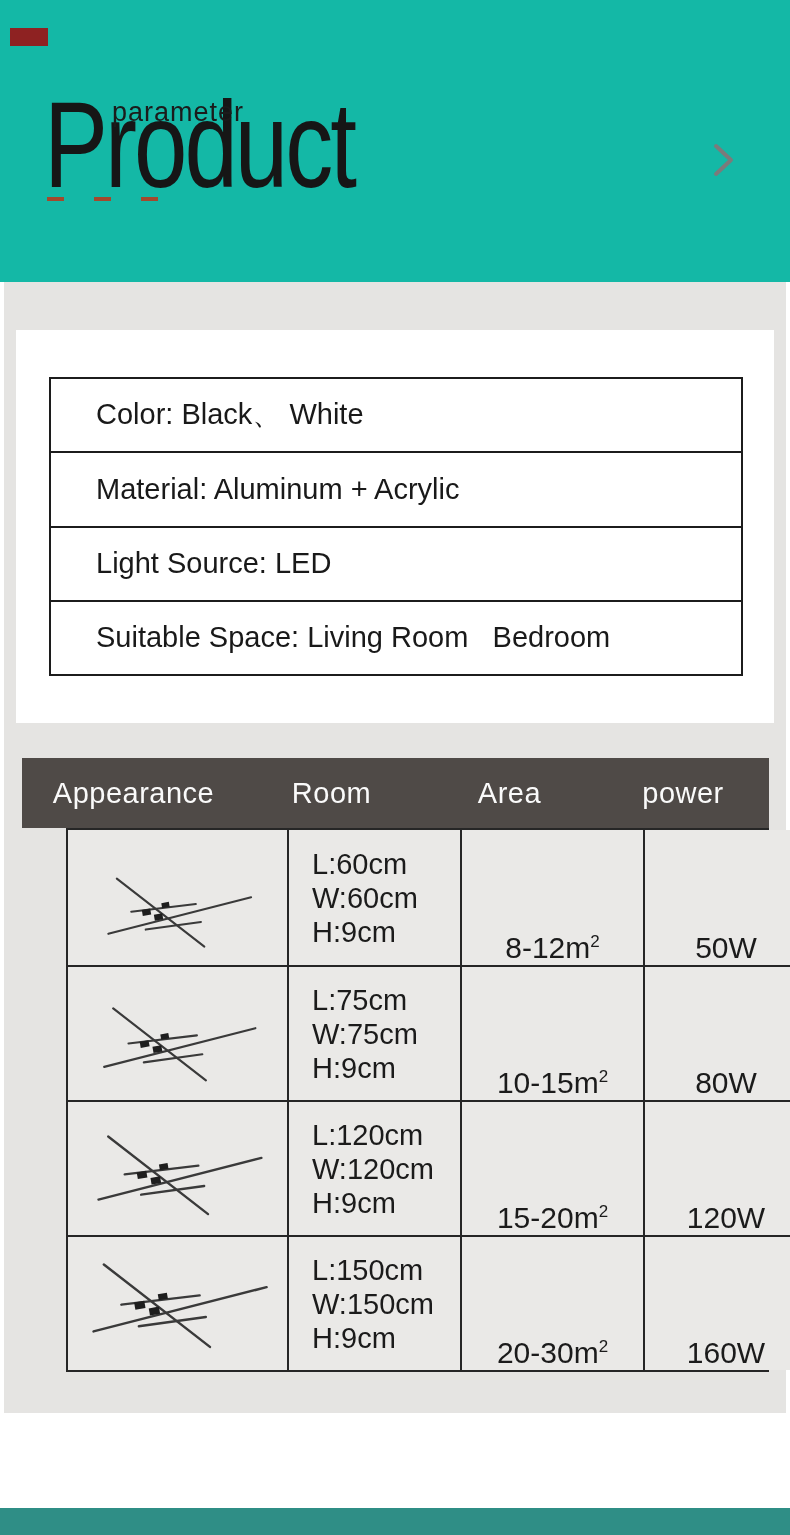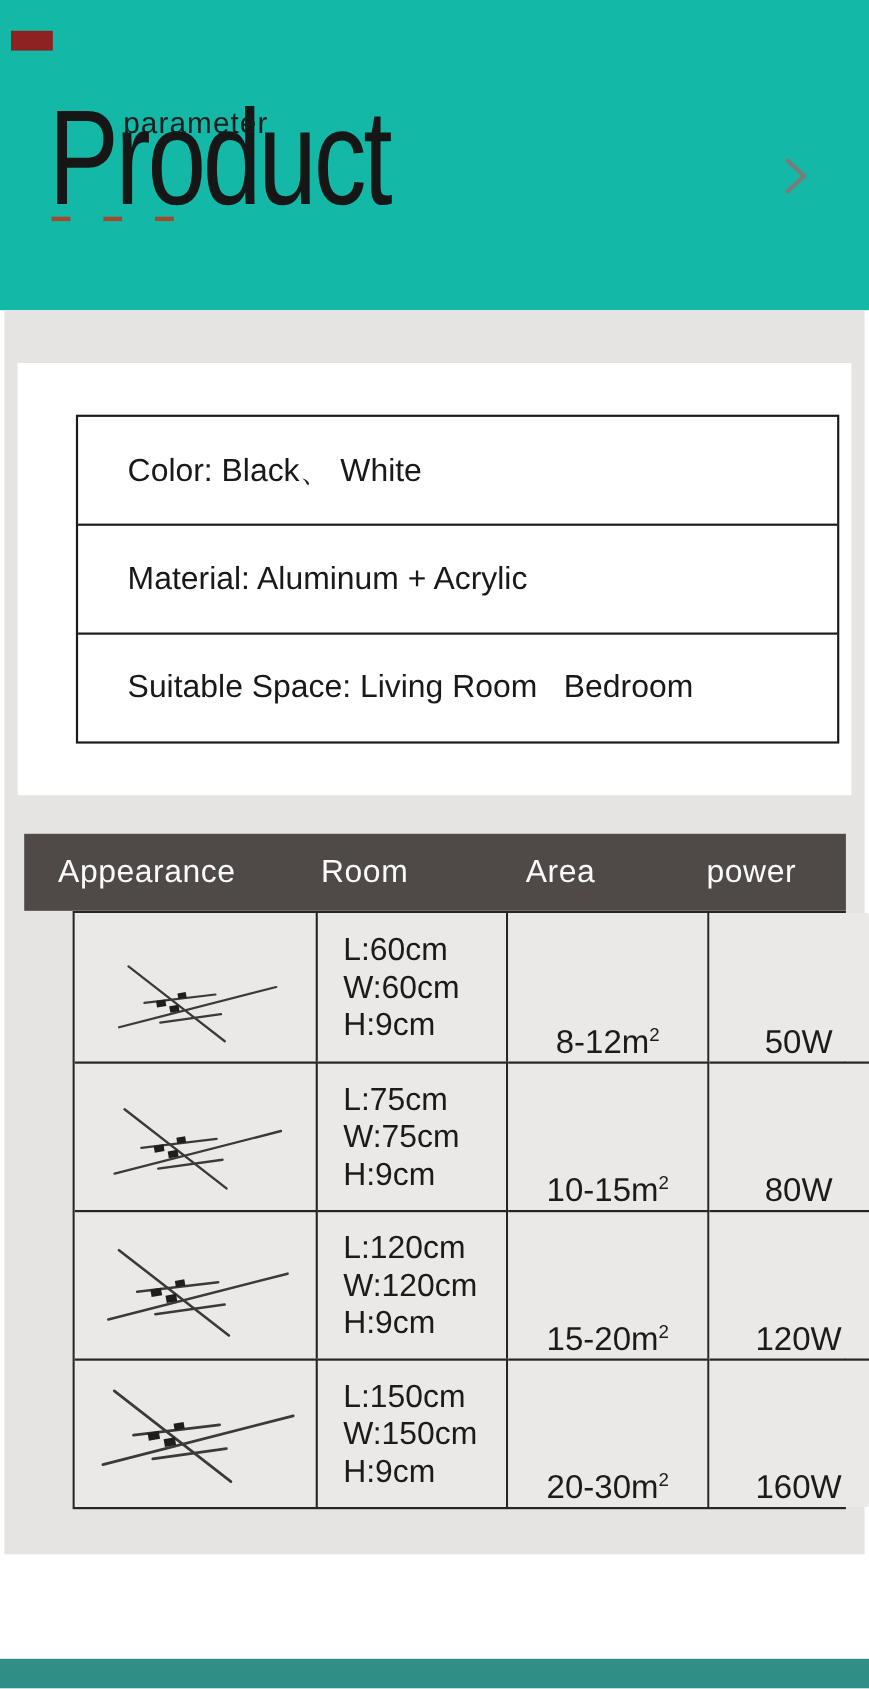--- a/index.html
+++ b/index.html
@@ -24,21 +24,21 @@
   .dash-row { position:absolute; left:47px; top:197px; display:flex; gap:30px; }
   .dash { width:17px; height:4px; background:#a3492d; }
   .chevron-wrap { position:absolute; left:712px; top:143px; width:24px; height:34px; }
 
   
   .gray-panel { position:relative; margin:0 4px; height:1131px; background:#e5e4e2; }
 
   .white-card { position:absolute; left:12px; right:12px; top:48px; height:393px; background:#ffffff; }
   .specs-box {
     position:absolute; left:33px; top:47px; width:694px; height:299px;
-    border:2px solid #1c1c1c; display:flex; flex-direction:column; background:#fff;margin-left:20px;
+    border:2px solid #1c1c1c; display:flex; flex-direction:column; background:#fff;
   }
   .spec-row {
     flex:1; display:flex; align-items:center; padding-left:45px;
     font-size:29px; color:#191919; border-bottom:2px solid #1c1c1c; white-space:pre-wrap;
   }
   .spec-row:last-child { border-bottom:none; }
 
   
   .spec-table { position:absolute; left:18px; top:476px; width:747px; }
   .thead {
@@ -84,20 +84,21 @@
     </svg>
   </div>
 </div>
 
 <div class="gray-panel">
 
   <div class="white-card">
     <div class="specs-box">
       <div class="spec-row">Color: Black、 White</div>
       <div class="spec-row">Material: Aluminum + Acrylic</div>
+      <div class="spec-row">Light Source: LED</div>
       <div class="spec-row">Suitable Space: Living Room   Bedroom</div>
     </div>
   </div>
 
   <div class="spec-table">
     <div class="thead">
       <div class="th">Appearance</div>
       <div class="th">Room</div>
       <div class="th">Area</div>
       <div class="th">power</div>

